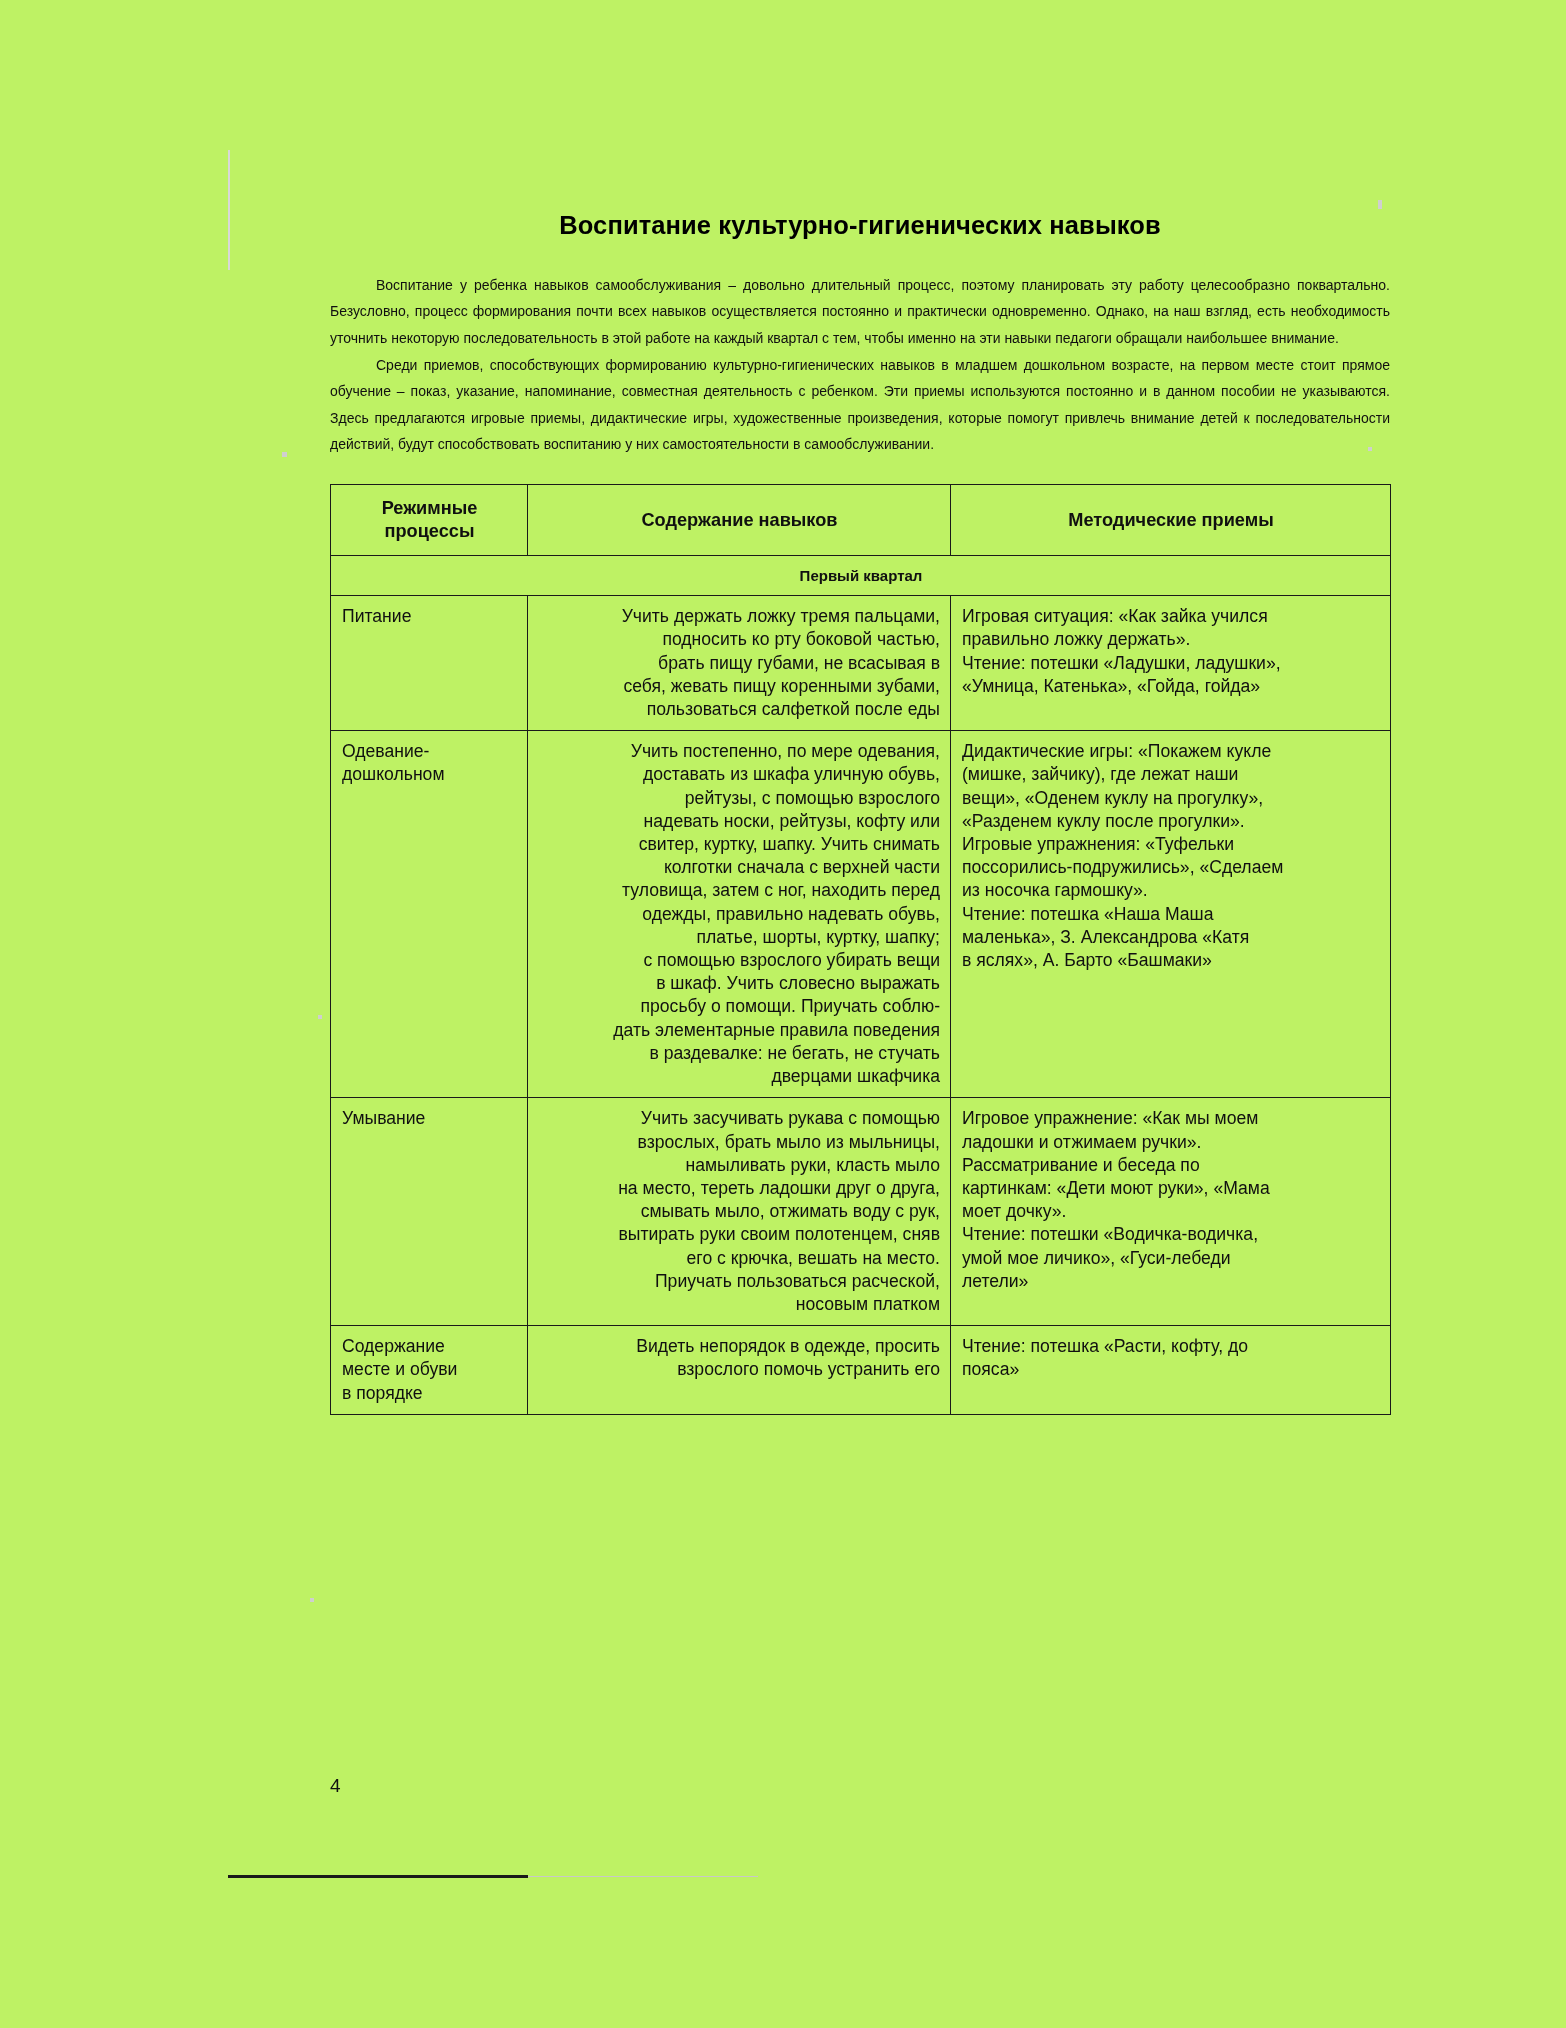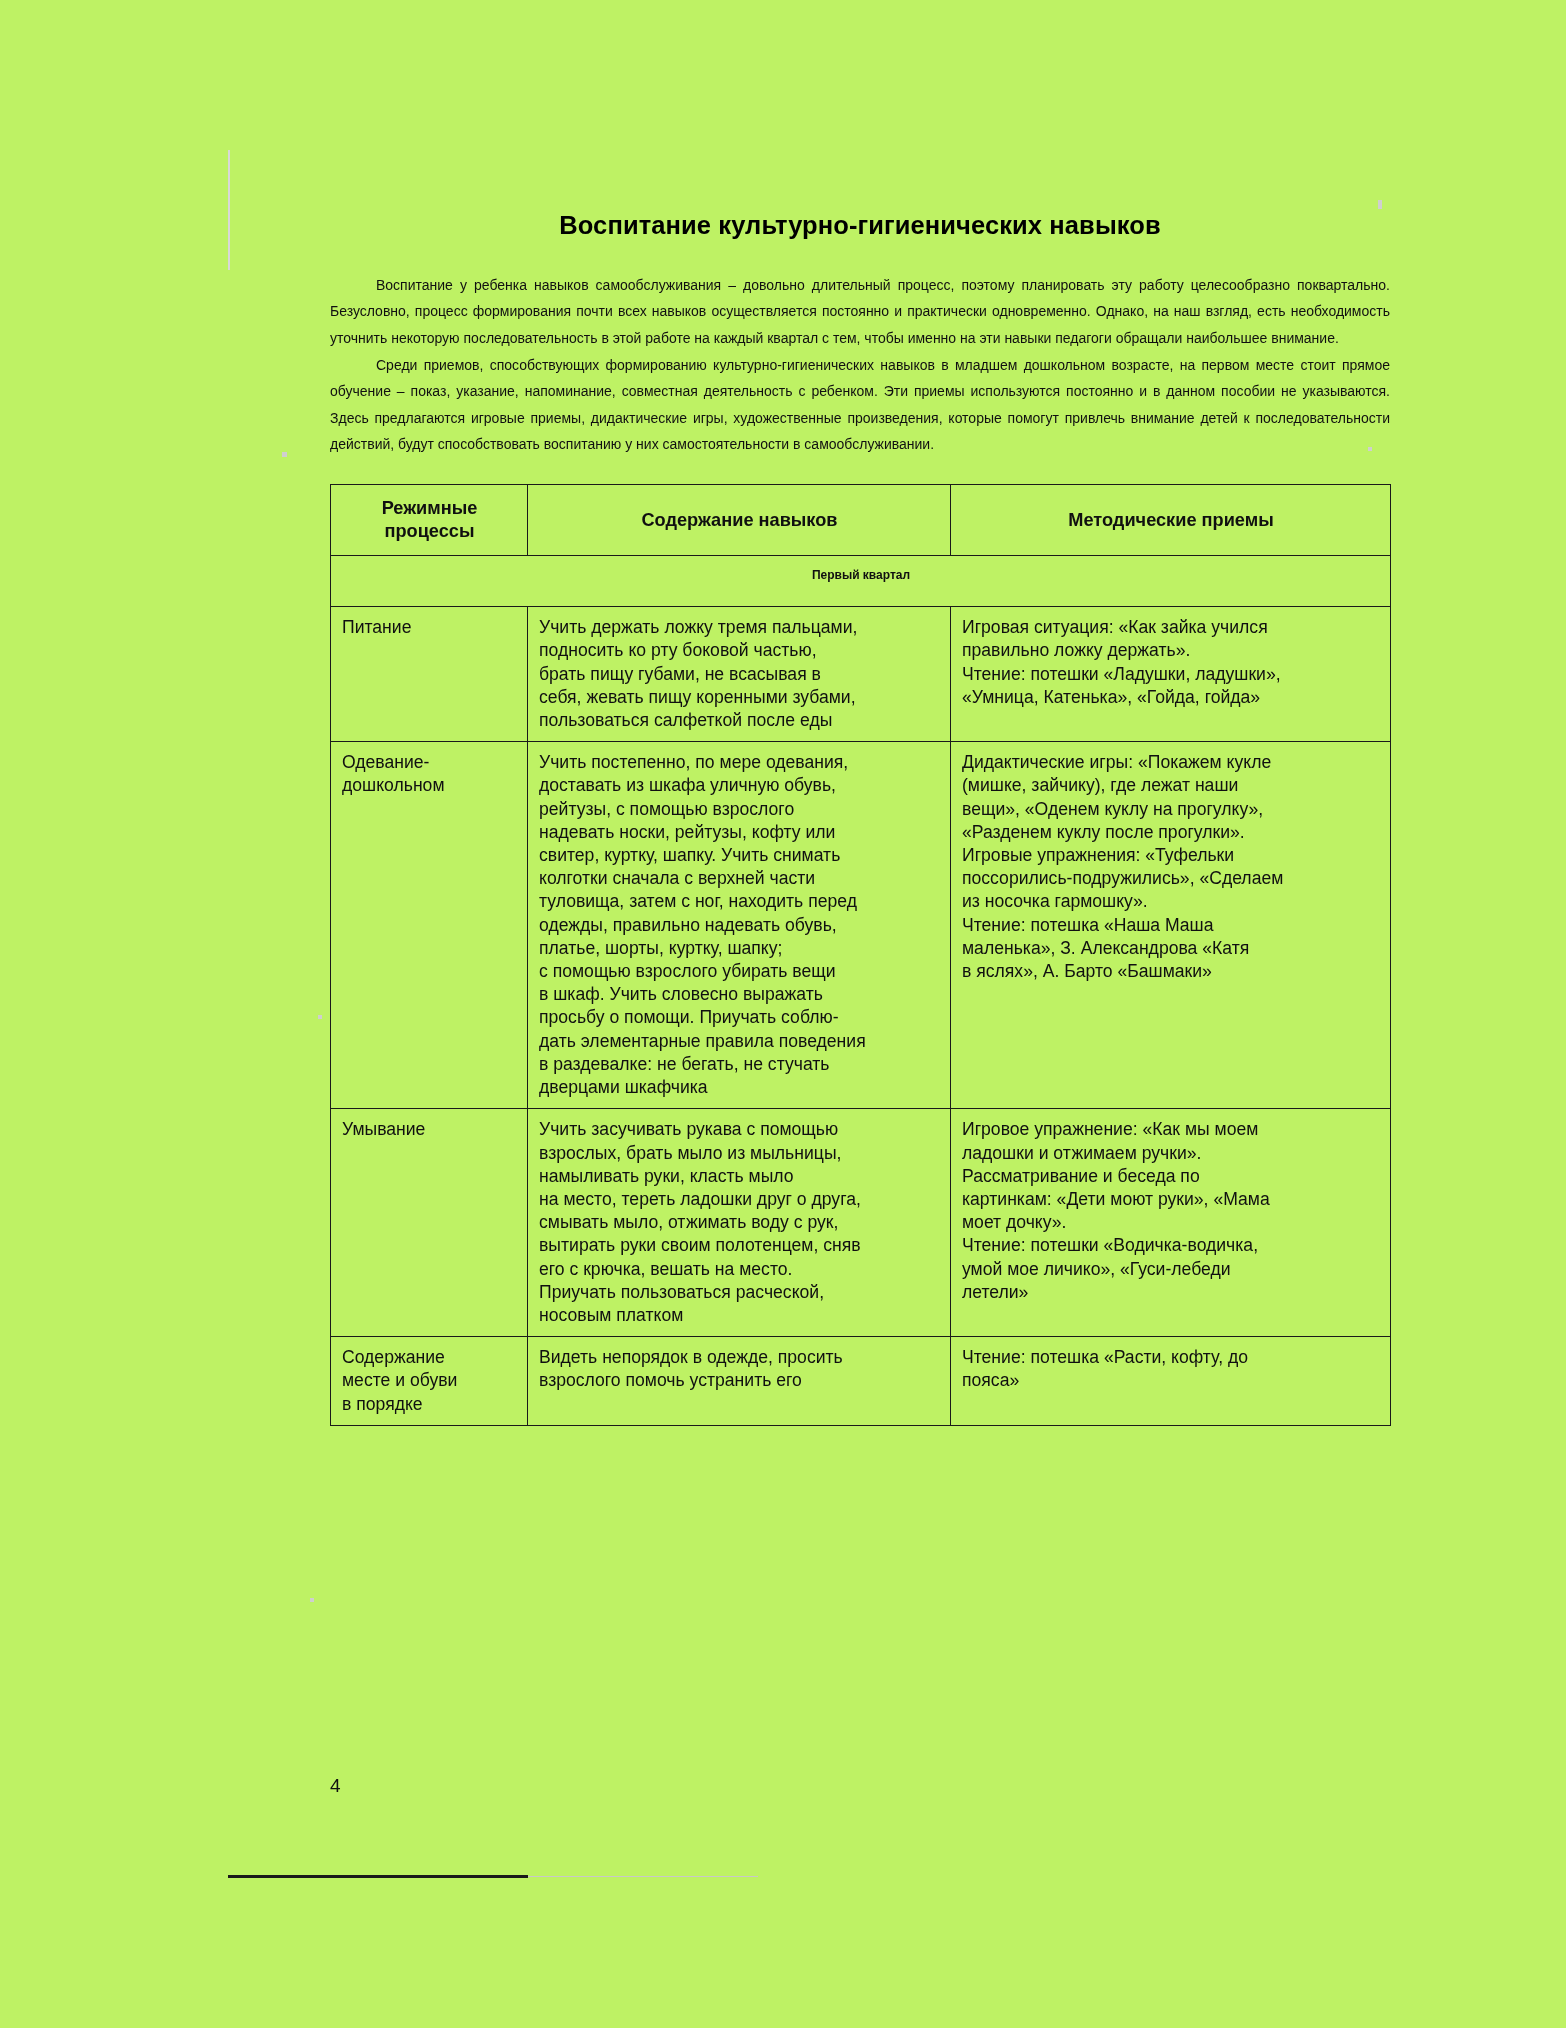--- a/index.html
+++ b/index.html
@@ -87,26 +87,26 @@
     font-size: 18.2px;
     line-height: 23px;
   }
   .col-1 { width: 197px; }
   .col-2 { width: 423px; }
   .col-3 { width: 440px; }
 
   tr.quarter-row td {
     text-align: center;
     font-weight: bold;
-    font-size: 12px;
+    font-size: 15px;
     padding-top: 8px;
-    padding-bottom: 19px;
+    padding-bottom: 8px;
   }
   td.cell-process { white-space: pre-line; }
-  td.cell-content { white-space: pre-line; }
+  td.cell-content { white-space: pre-line; text-align: right; }
   td.cell-methods { white-space: pre-line; }
 
   .row-pad-nutrition td { padding-bottom: 34px; }
   .row-pad-dressing td { padding-bottom: 64px; }
   .row-pad-washing td  { padding-bottom: 40px; }
   .row-pad-clothes td  { padding-bottom: 72px; }
 
   
   .page-number {
     position: absolute;

